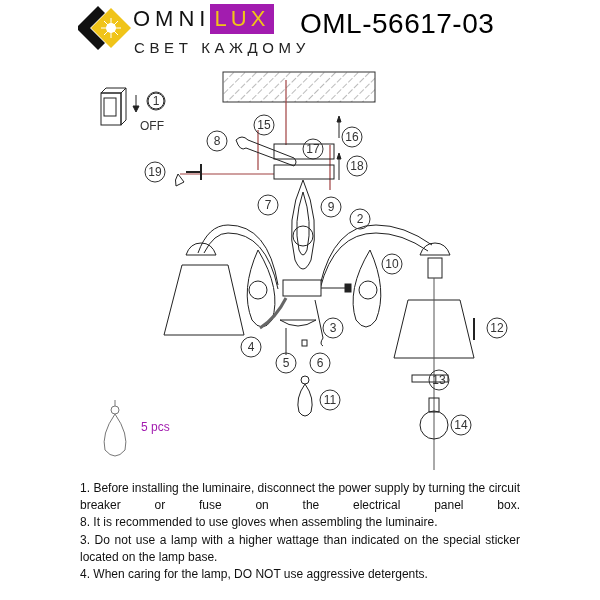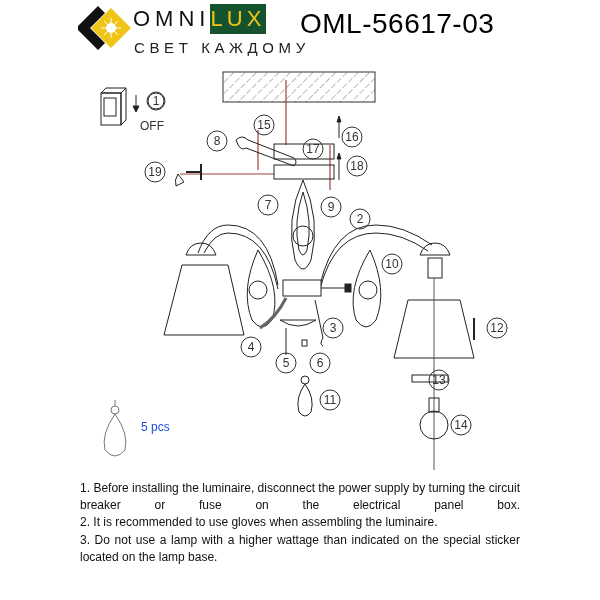--- a/index.html
+++ b/index.html
@@ -1,23 +1,23 @@
 <!DOCTYPE html>
 <html><head>
 <meta charset="utf-8">
 <style>
   html, body { margin: 0; padding: 0; background: #fff; }
   body { width: 600px; height: 600px; position: relative; overflow: hidden; font-family: "Liberation Sans", sans-serif; color: #000; }
   .abs { position: absolute; }
   .brand-omni { left: 133px; top: 6px; font-size: 22px; letter-spacing: 5px; color: #111; font-family: "Liberation Sans", sans-serif; }
-  .brand-lux { left: 210px; top: 4px; width: 56px; height: 30px; background: #14532d; color: #f0c419; font-size: 22px; letter-spacing: 4px; line-height: 30px; text-align: center; font-family: "Liberation Sans", sans-serif; }
+  .brand-lux { left: 210px; top: 4px; width: 64px; height: 30px; background: #a21caf; color: #f0c419; font-size: 22px; letter-spacing: 4px; line-height: 30px; text-align: center; font-family: "Liberation Sans", sans-serif; }
   .tagline { left: 134px; top: 39px; font-size: 15px; letter-spacing: 4.6px; color: #222; }
   .model { left: 300px; top: 8px; font-size: 28px; font-weight: normal; color: #000; letter-spacing: 0.5px; }
   .diagram { left: 0; top: 60px; width: 600px; height: 415px; }
-  .pcs-label { left: 141px; top: 420px; font-size: 12px; color: #1d4ed8; }
+  .pcs-label { left: 141px; top: 420px; font-size: 12px; color: #a21caf; }
   .instructions { left: 80px; top: 480px; width: 440px; font-size: 12px; line-height: 17.2px; color: #111; }
   .instructions p { margin: 0; text-align: justify; text-align-last: left; }
   .instructions p.just { text-align-last: justify; }
 </style>
 </head>
 <body>
 
 <svg class="abs" style="left:78px;top:4px" width="54" height="48" viewBox="0 0 54 48">
   <polygon points="20,2 27,9 12,24 27,39 20,46 -2,24" fill="#111"></polygon>
   <polygon points="33,4 53,24 33,44 13,24" fill="#f0c419"></polygon>
@@ -167,15 +167,16 @@
     <text x="357" y="170">18</text>
     <text x="155" y="176">19</text>
     <text x="140" y="130" text-anchor="start" font-size="12">OFF</text>
   </g>
 </svg>
 
 <div class="abs pcs-label">5 pcs</div>
 
 <div class="abs instructions">
   <p class="just">1. Before installing the luminaire, disconnect the power supply by turning the circuit breaker or fuse on the electrical panel box.</p>
-  <p>2. It is recommended to use gloves when assembling the luminaire.</p>
+  <p>8. It is recommended to use gloves when assembling the luminaire.</p>
   <p>3. Do not use a lamp with a higher wattage than indicated on the special sticker located on the lamp base.</p>
+  <p>4. When caring for the lamp, DO NOT use aggressive detergents.</p>
 </div>
 
 </body></html>

